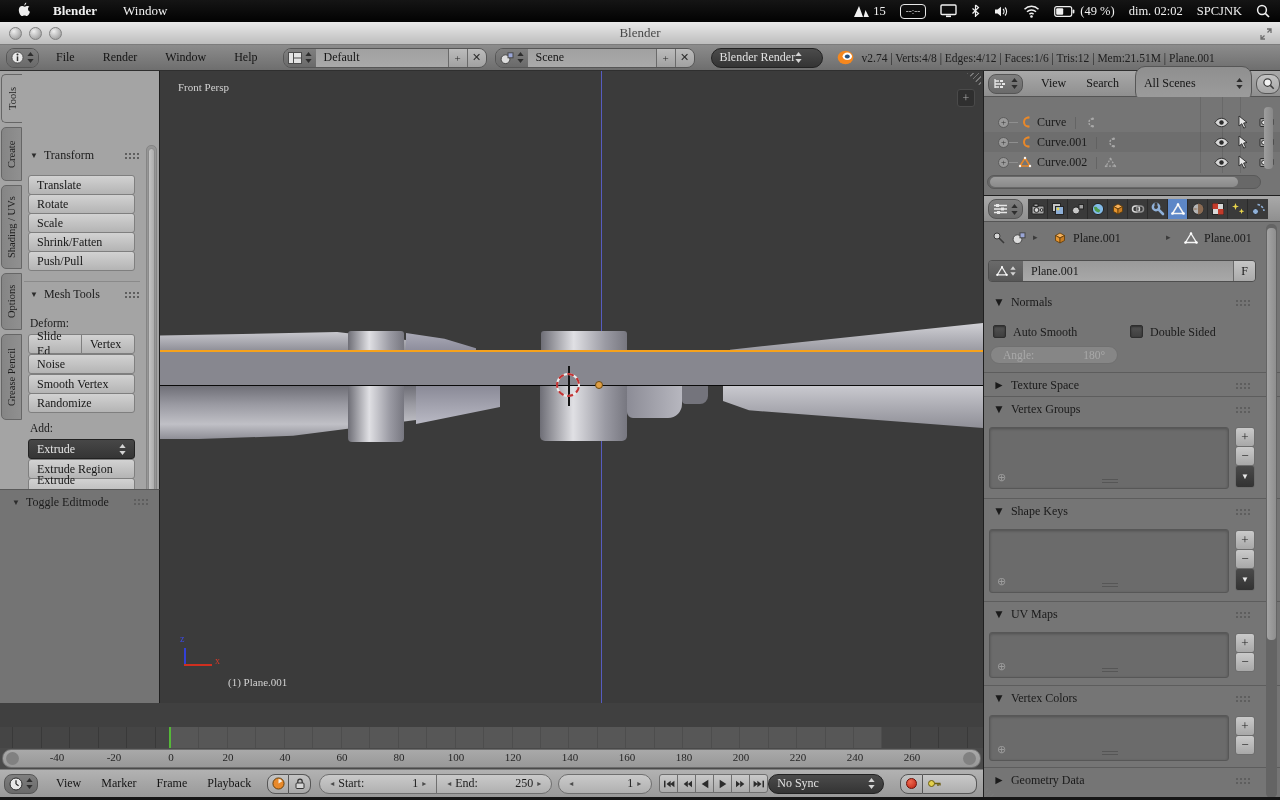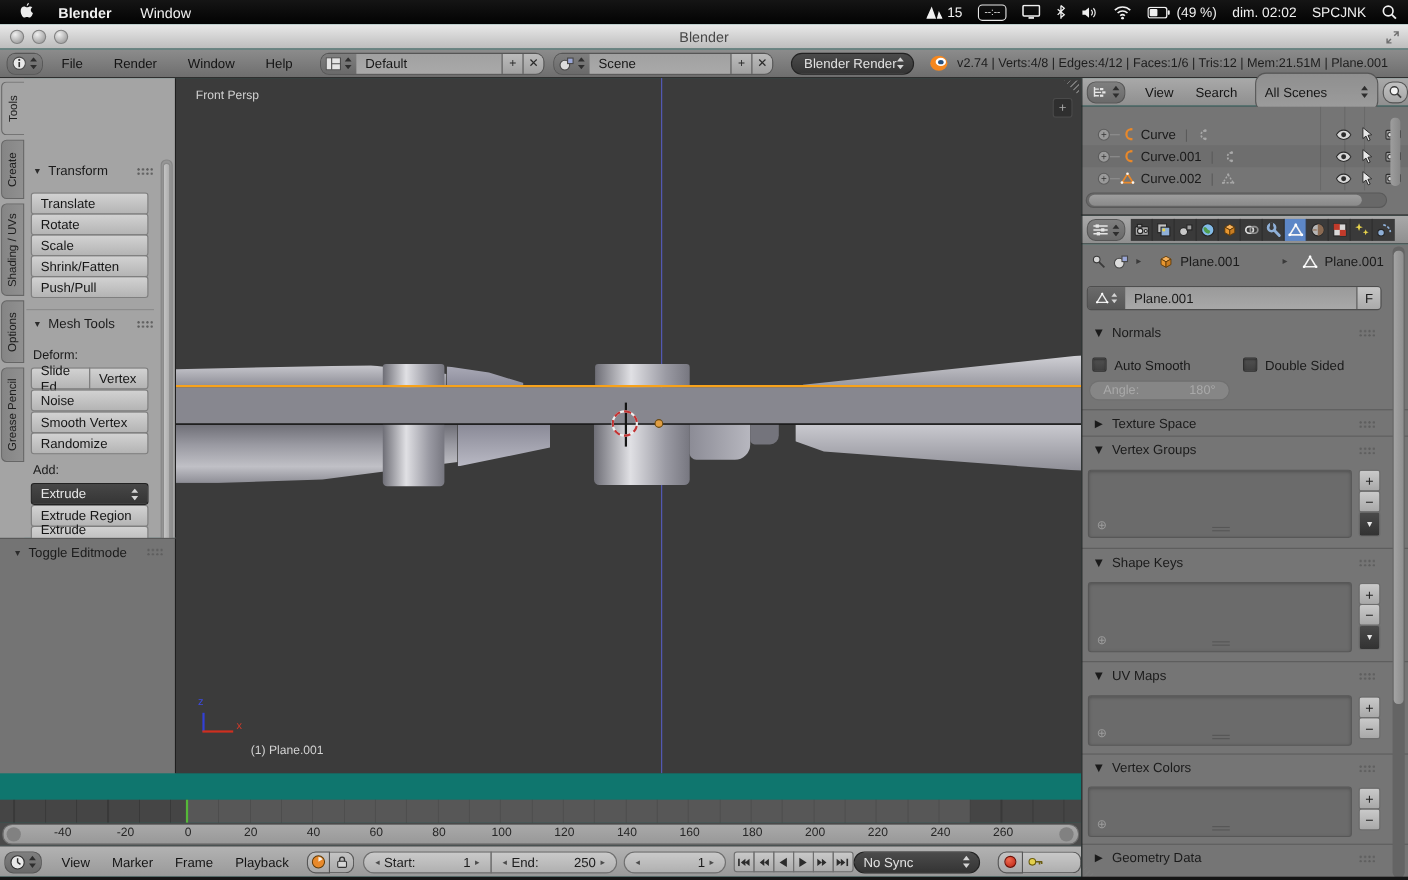--- a/index.html
+++ b/index.html
@@ -1,19 +1,19 @@
 <!DOCTYPE html>
 <html><head>
 <meta charset="utf-8">
 <style>
   *{margin:0;padding:0;box-sizing:border-box}
   html,body{background:#222}
   #screen{position:relative;width:1280px;height:800px;overflow:hidden;
-    font-family:Liberation Sans, sans-serif;font-size:12px;color:#1a1a1a;
-    background:#0f766e;-webkit-font-smoothing:antialiased}
+    font-family:Liberation Serif, serif;font-size:12px;color:#1a1a1a;
+    background:#404040;-webkit-font-smoothing:antialiased}
   .abs{position:absolute}
   .row{display:flex;align-items:center}
   .nw{white-space:nowrap}
 
   
   .menubar{left:0;top:0;width:1280px;height:22px;background:linear-gradient(#151515,#020202);color:#f0f0f0;
     display:flex;align-items:center;font-size:13px}
   .mb-app{font-weight:bold}
   .mb-item{margin-right:26px}
   .mb-right{margin-left:auto;display:flex;align-items:center;gap:14px;padding-right:10px;font-size:12.5px}
@@ -205,21 +205,21 @@
         <svg class="updn" width="7" height="11" viewBox="0 0 7 11">
             <path d="M3.5 0L6.6 4H.4z"></path>
             <path d="M3.5 11L.4 7h6.2z"></path>
           </svg>
       </div>
       <div class="fld" style="width:128px;height:100%">Scene</div>
       <div class="sqbtn">+</div>
       <div class="sqbtn">✕</div>
     </div>
 
-    <div class="darkdd" style="margin-left:16px;width:112px;justify-content:flex-end">
+    <div class="darkdd" style="margin-left:16px;width:112px;justify-content:flex-start">
       <span>Blender Render</span>
       <svg class="updn lt" width="7" height="11" viewBox="0 0 7 11">
           <path d="M3.5 0L6.6 4H.4z"></path>
           <path d="M3.5 11L.4 7h6.2z"></path>
         </svg>
     </div>
 
     <svg width="17" height="15" viewBox="0 0 17 15" style="margin-left:14px">
         <ellipse cx="8.5" cy="7.5" rx="7.8" ry="6.8" fill="#f5871e"></ellipse>
         <ellipse cx="10.3" cy="6.3" rx="4.7" ry="3.7" fill="#fff"></ellipse>

